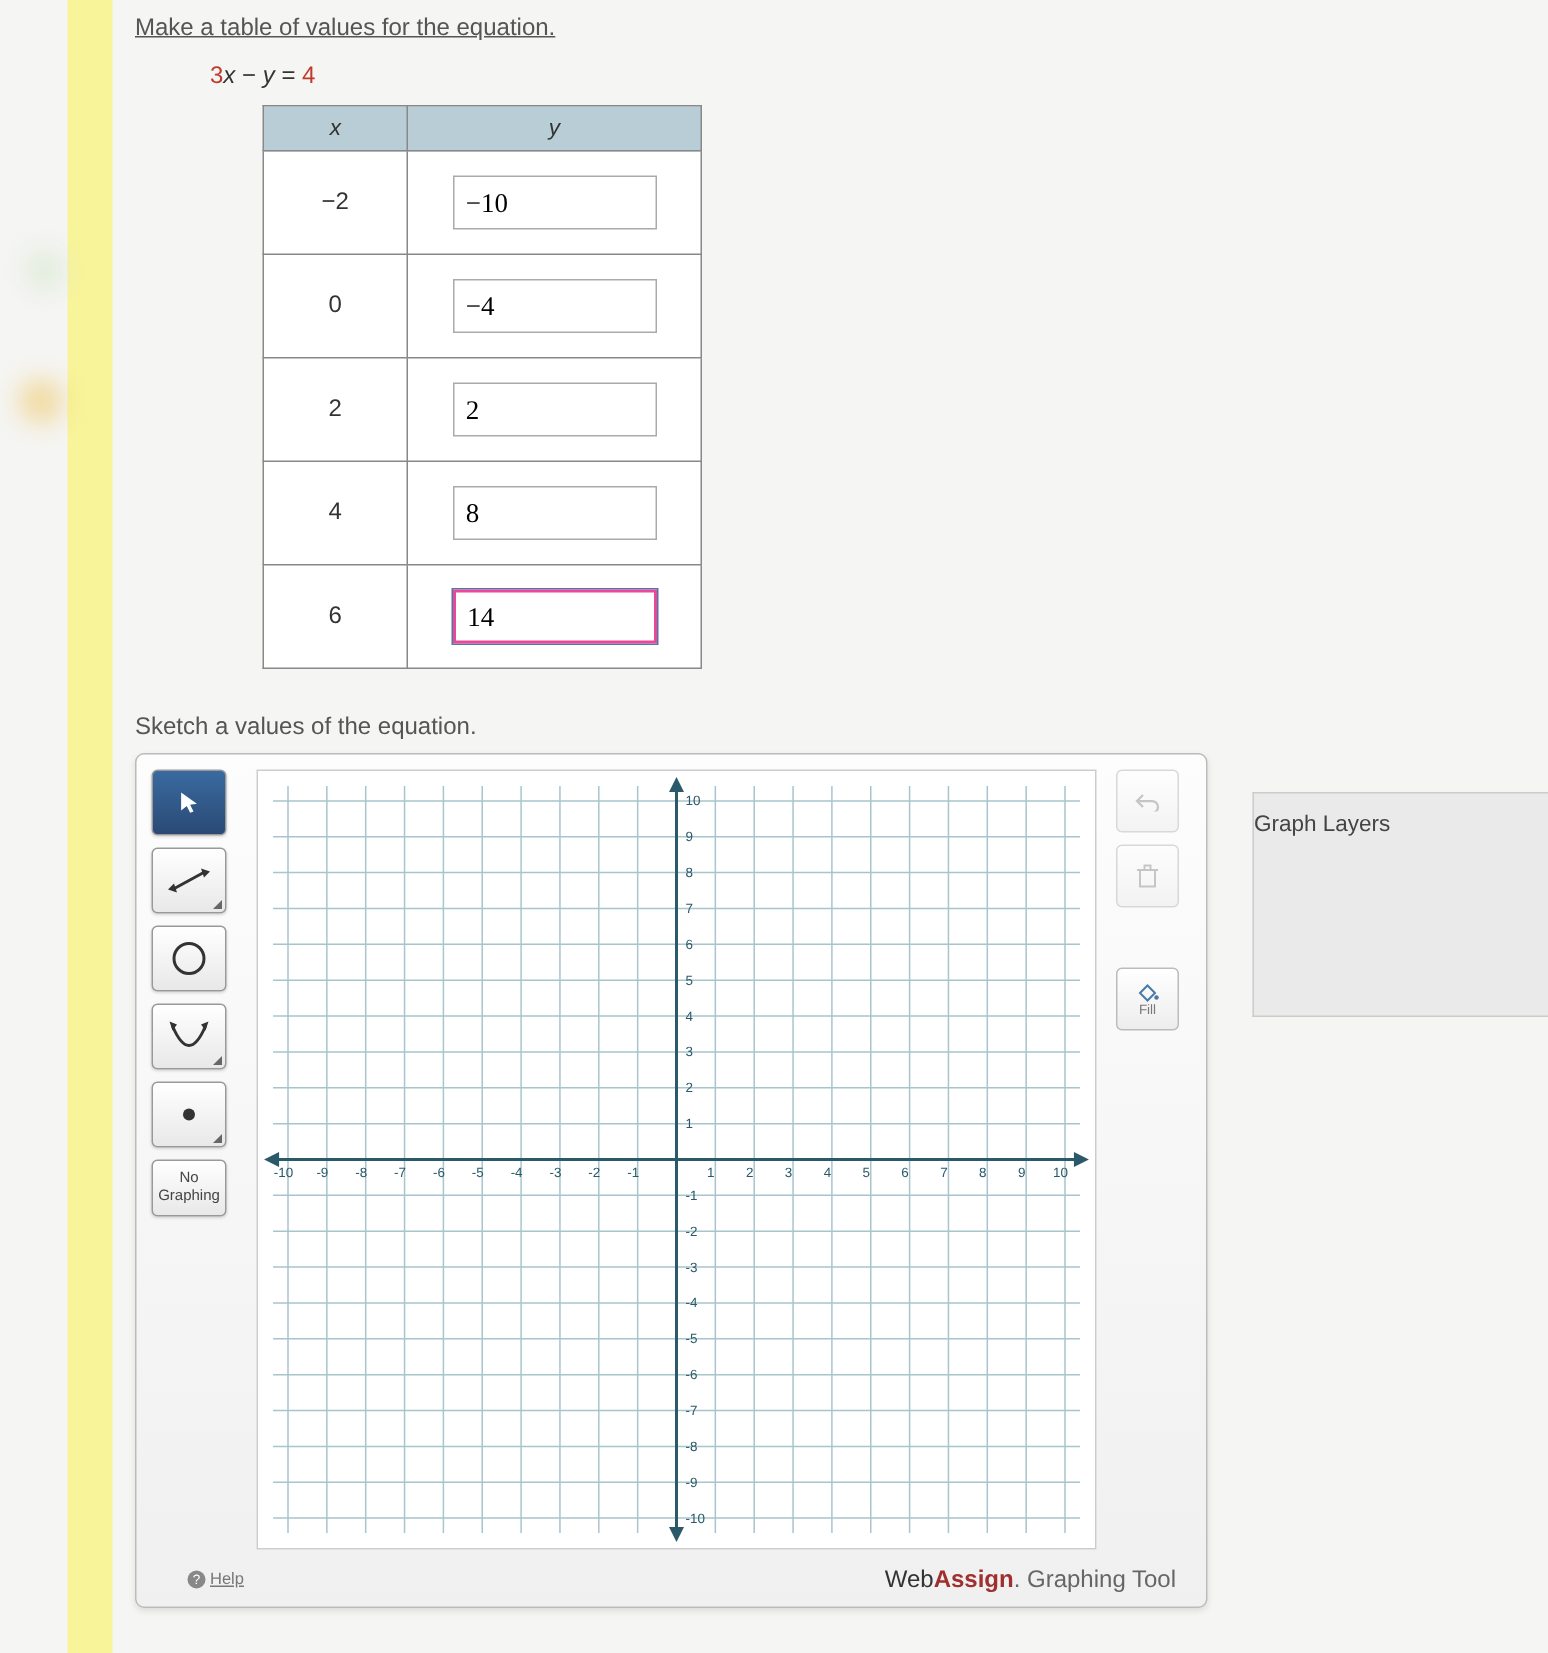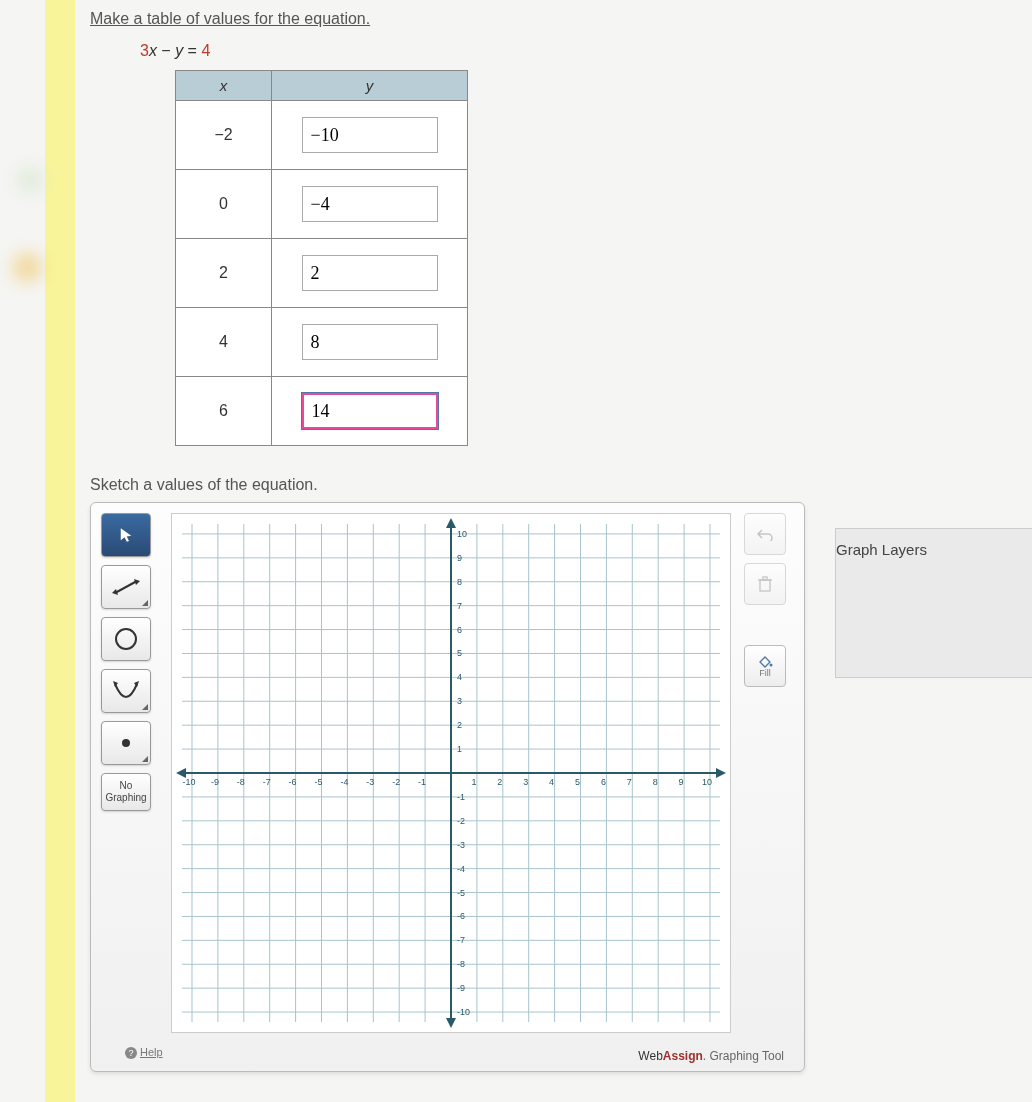--- a/index.html
+++ b/index.html
@@ -173,21 +173,21 @@
       font-size: 11px;
       color: #777;
       text-decoration: underline;
       cursor: pointer;
       padding-left: 24px;
     }
     .footer-brand {
       position: absolute;
       right: 20px;
       bottom: 8px;
-      font-size: 12px;
+      font-size: 16px;
       color: #666;
     }
     .footer-brand .wa { color: #333; }
     .footer-brand .wa b { color: #a03030; font-weight: bold; }
     .layers-panel {
       position: absolute;
       left: 835px;
       top: 528px;
       right: 0;
       height: 150px;

